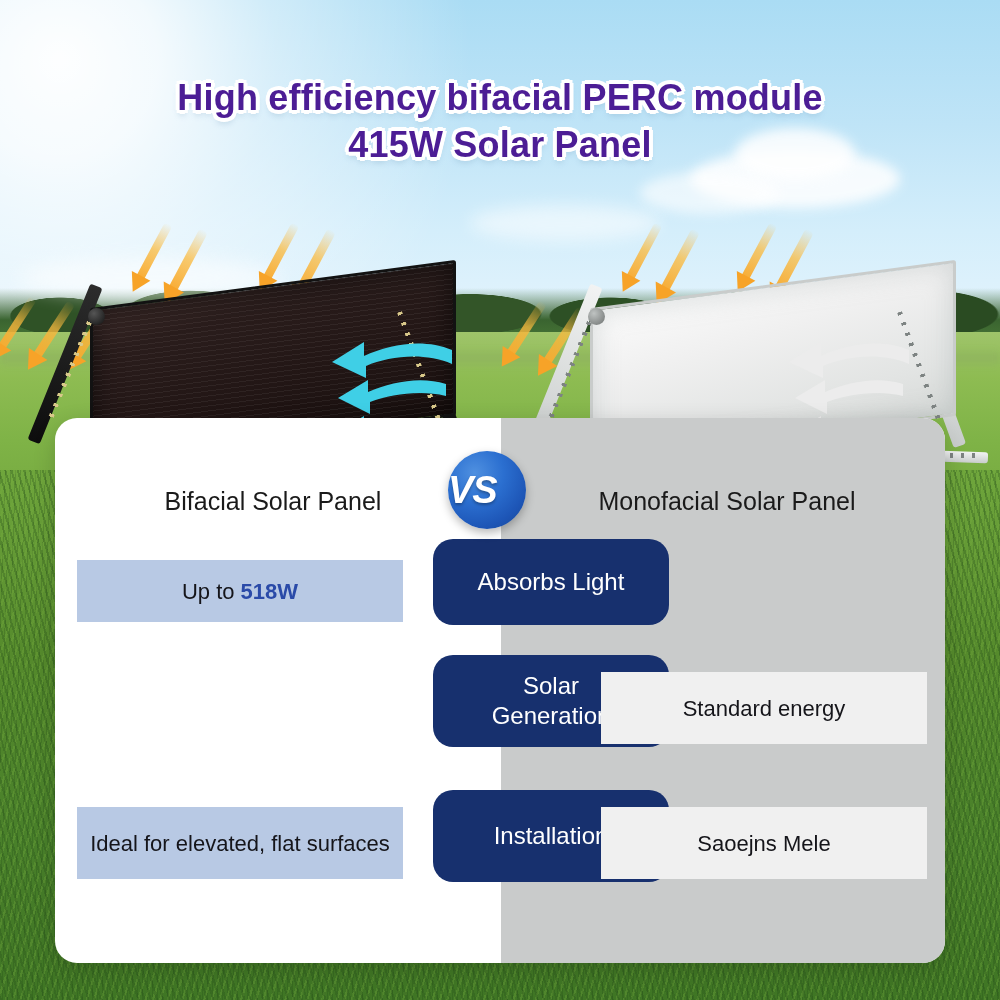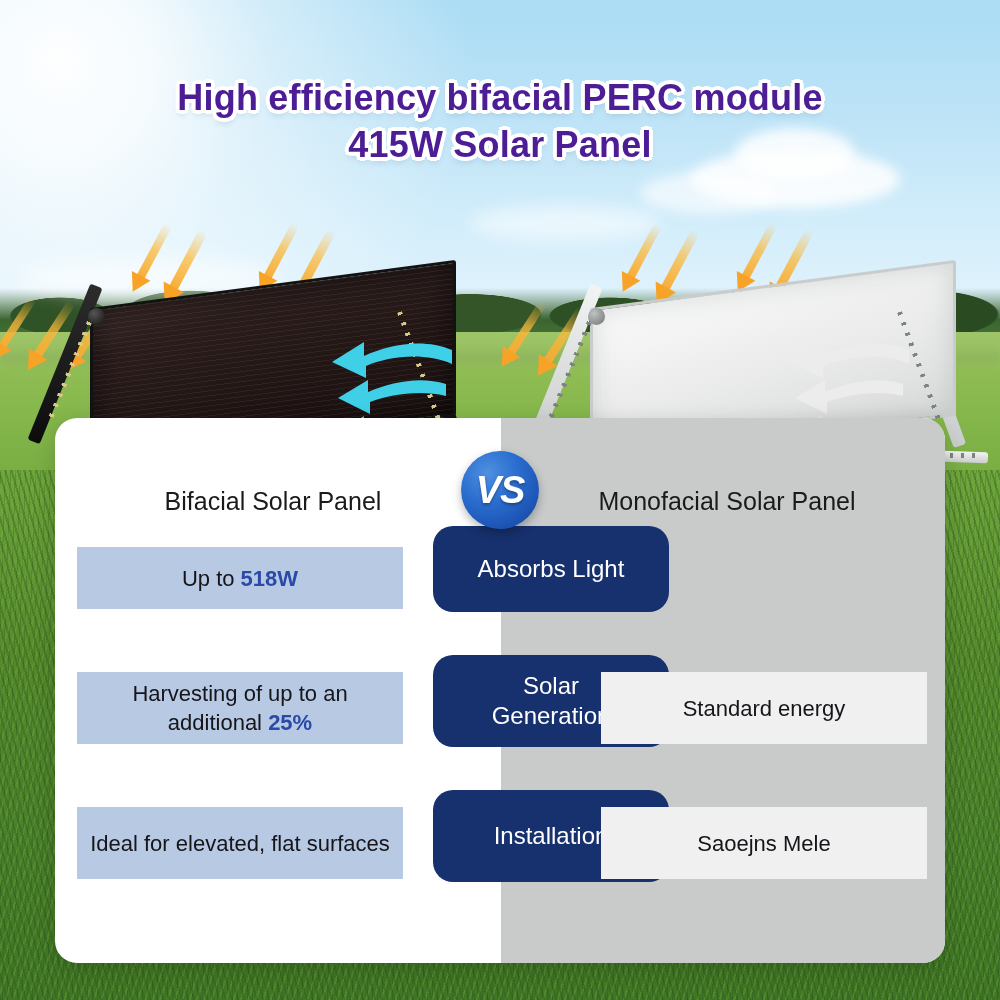--- a/index.html
+++ b/index.html
@@ -147,32 +147,32 @@
     position:absolute;left:546px;width:326px;height:62px;
     background:#f0f0f0;display:flex;align-items:center;justify-content:center;
     text-align:center;font-size:22px;color:#15151a;line-height:29px;padding:0 10px;box-sizing:border-box;
   }
   .row .badge{
     position:absolute;left:378px;width:236px;
     background:#17306e;border-radius:20px;color:#fff;
     display:flex;align-items:center;justify-content:center;text-align:center;
     font-size:24px;line-height:30px;box-sizing:border-box;
   }
-  .r1{top:129px;text-decoration:underline;} .r1 .badge{top:-21px;height:86px;}
+  .r1{top:142px;text-decoration:underline;} .r1 .badge{top:-21px;height:86px;}
   .r2{top:254px;height:72px;} .r2 .cellL,.r2 .cellR{height:72px;} .r2 .badge{top:-17px;height:92px;}
   .r3{top:389px;height:72px;} .r3 .cellL,.r3 .cellR{height:72px;text-align:center;} .r3 .badge{top:-17px;height:92px;}
 
   .hl{color:#2a4aa8;font-weight:bold;}
 
   
   .vs{
-    position:absolute;left:461px;top:451px;width:78px;height:78px;border-radius:50%;
+    position:absolute;left:448px;top:451px;width:78px;height:78px;border-radius:50%;
     background:radial-gradient(circle at 34% 28%,#4f90e0 0%,#2b6fd0 38%,#1d55b6 72%,#16458f 100%);
     box-shadow:0 4px 10px rgba(0,0,0,.28);
-    display:flex;align-items:center;justify-content:center;
+    display:flex;align-items:center;justify-content:flex-start;
     color:#fff;font-size:38px;font-weight:bold;font-style:italic;letter-spacing:-1px;
     text-shadow:0 2px 3px rgba(0,0,0,.3);
   }
 </style>
 </head>
 <body>
 
 <div class="stage">
 
   <div class="sky"></div>
@@ -305,23 +305,20 @@
     <div class="row r1">
       <div class="cellL">
         <span><span>Up to </span><span class="hl">518W</span></span>
       </div>
       <div class="badge">
         <span>Absorbs Light</span>
       </div>
     </div>
 
     <div class="row r2">
-      <div class="cellL">
-        <span><span>Harvesting of up to an additional </span><span class="hl">25%</span></span>
-      </div>
       <div class="badge">
         <span>
           <span>Solar</span><br>
           <span>Generation</span>
         </span>
       </div>
       <div class="cellR">Standard energy</div>
     </div>
 
     <div class="row r3">

